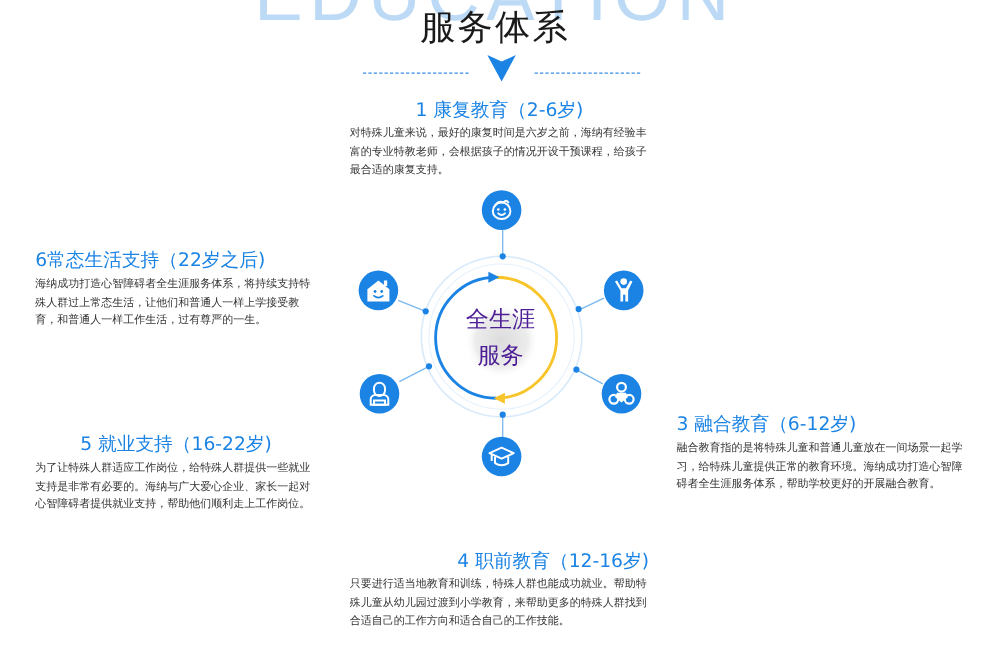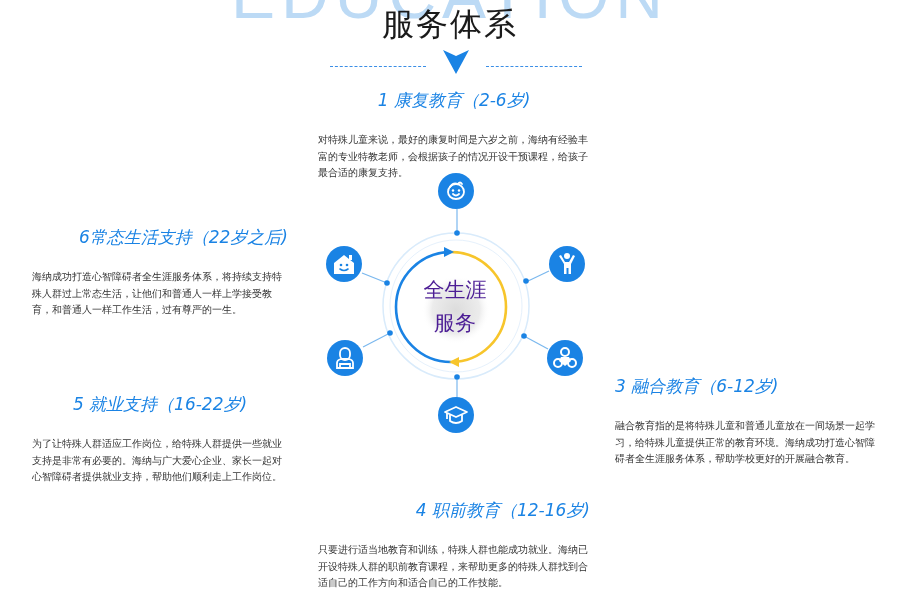--- a/index.html
+++ b/index.html
@@ -29,30 +29,29 @@
     .dash.right { left: 486px; width: 96px; }
     .arrow-down {
       position: absolute; left: 443px; top: 50px;
       width: 26px; height: 24px;
     }
 
     .block { position: absolute; }
     .block .heading {
       color: #1a83e4; font-size: 17px; line-height: 22px;
       white-space: nowrap;
-      font-style: italic;
     }
     .block .desc {
       color: #333; font-size: 10px; line-height: 16.5px;
-      margin-top: 21px;
+      margin-top: 3px;
     }
     .b1 { left: 318px; top: 89px; width: 272px; }
     .b1 .heading { text-align: center; }
     .b6 { left: 32px; top: 226px; width: 256px; }
-    .b6 .heading { text-align: right; }
+    .b6 .heading { text-align: left; }
     .b2 { left: 615px; top: 226px; width: 262px; }
     .b3 { left: 615px; top: 375px; width: 262px; }
     .b5 { left: 32px; top: 393px; width: 256px; }
     .b5 .heading { text-align: center; }
     .b4 { left: 318px; top: 499px; width: 272px; }
     .b4 .heading { text-align: right; }
 
     .diagram { position: absolute; left: 320px; top: 170px; width: 270px; height: 270px; }
     .center-label {
       position: absolute; left: 95px; top: 104px; width: 80px;
@@ -81,21 +80,21 @@
   <div class="block b1">
     <div class="heading">1 康复教育（2-6岁)</div>
     <div class="desc">对特殊儿童来说，最好的康复时间是六岁之前，海纳有经验丰富的专业特教老师，会根据孩子的情况开设干预课程，给孩子最合适的康复支持。</div>
   </div>
   <div class="block b3">
     <div class="heading">3 融合教育（6-12岁)</div>
     <div class="desc">融合教育指的是将特殊儿童和普通儿童放在一间场景一起学习，给特殊儿童提供正常的教育环境。海纳成功打造心智障碍者全生涯服务体系，帮助学校更好的开展融合教育。</div>
   </div>
   <div class="block b4">
     <div class="heading">4 职前教育（12-16岁)</div>
-    <div class="desc">只要进行适当地教育和训练，特殊人群也能成功就业。海纳已开设特殊人群的职前教育课程，来帮助更多的特殊人群找到合适自己的工作方向和适合自己的工作技能。</div>
+    <div class="desc">只要进行适当地教育和训练，特殊人群也能成功就业。帮助特殊儿童从幼儿园过渡到小学教育，来帮助更多的特殊人群找到合适自己的工作方向和适合自己的工作技能。</div>
   </div>
   <div class="block b5">
     <div class="heading">5 就业支持（16-22岁)</div>
     <div class="desc">为了让特殊人群适应工作岗位，给特殊人群提供一些就业支持是非常有必要的。海纳与广大爱心企业、家长一起对心智障碍者提供就业支持，帮助他们顺利走上工作岗位。</div>
   </div>
   <div class="block b6">
     <div class="heading">6常态生活支持（22岁之后)</div>
     <div class="desc">海纳成功打造心智障碍者全生涯服务体系，将持续支持特殊人群过上常态生活，让他们和普通人一样上学接受教育，和普通人一样工作生活，过有尊严的一生。</div>
   </div>
 

